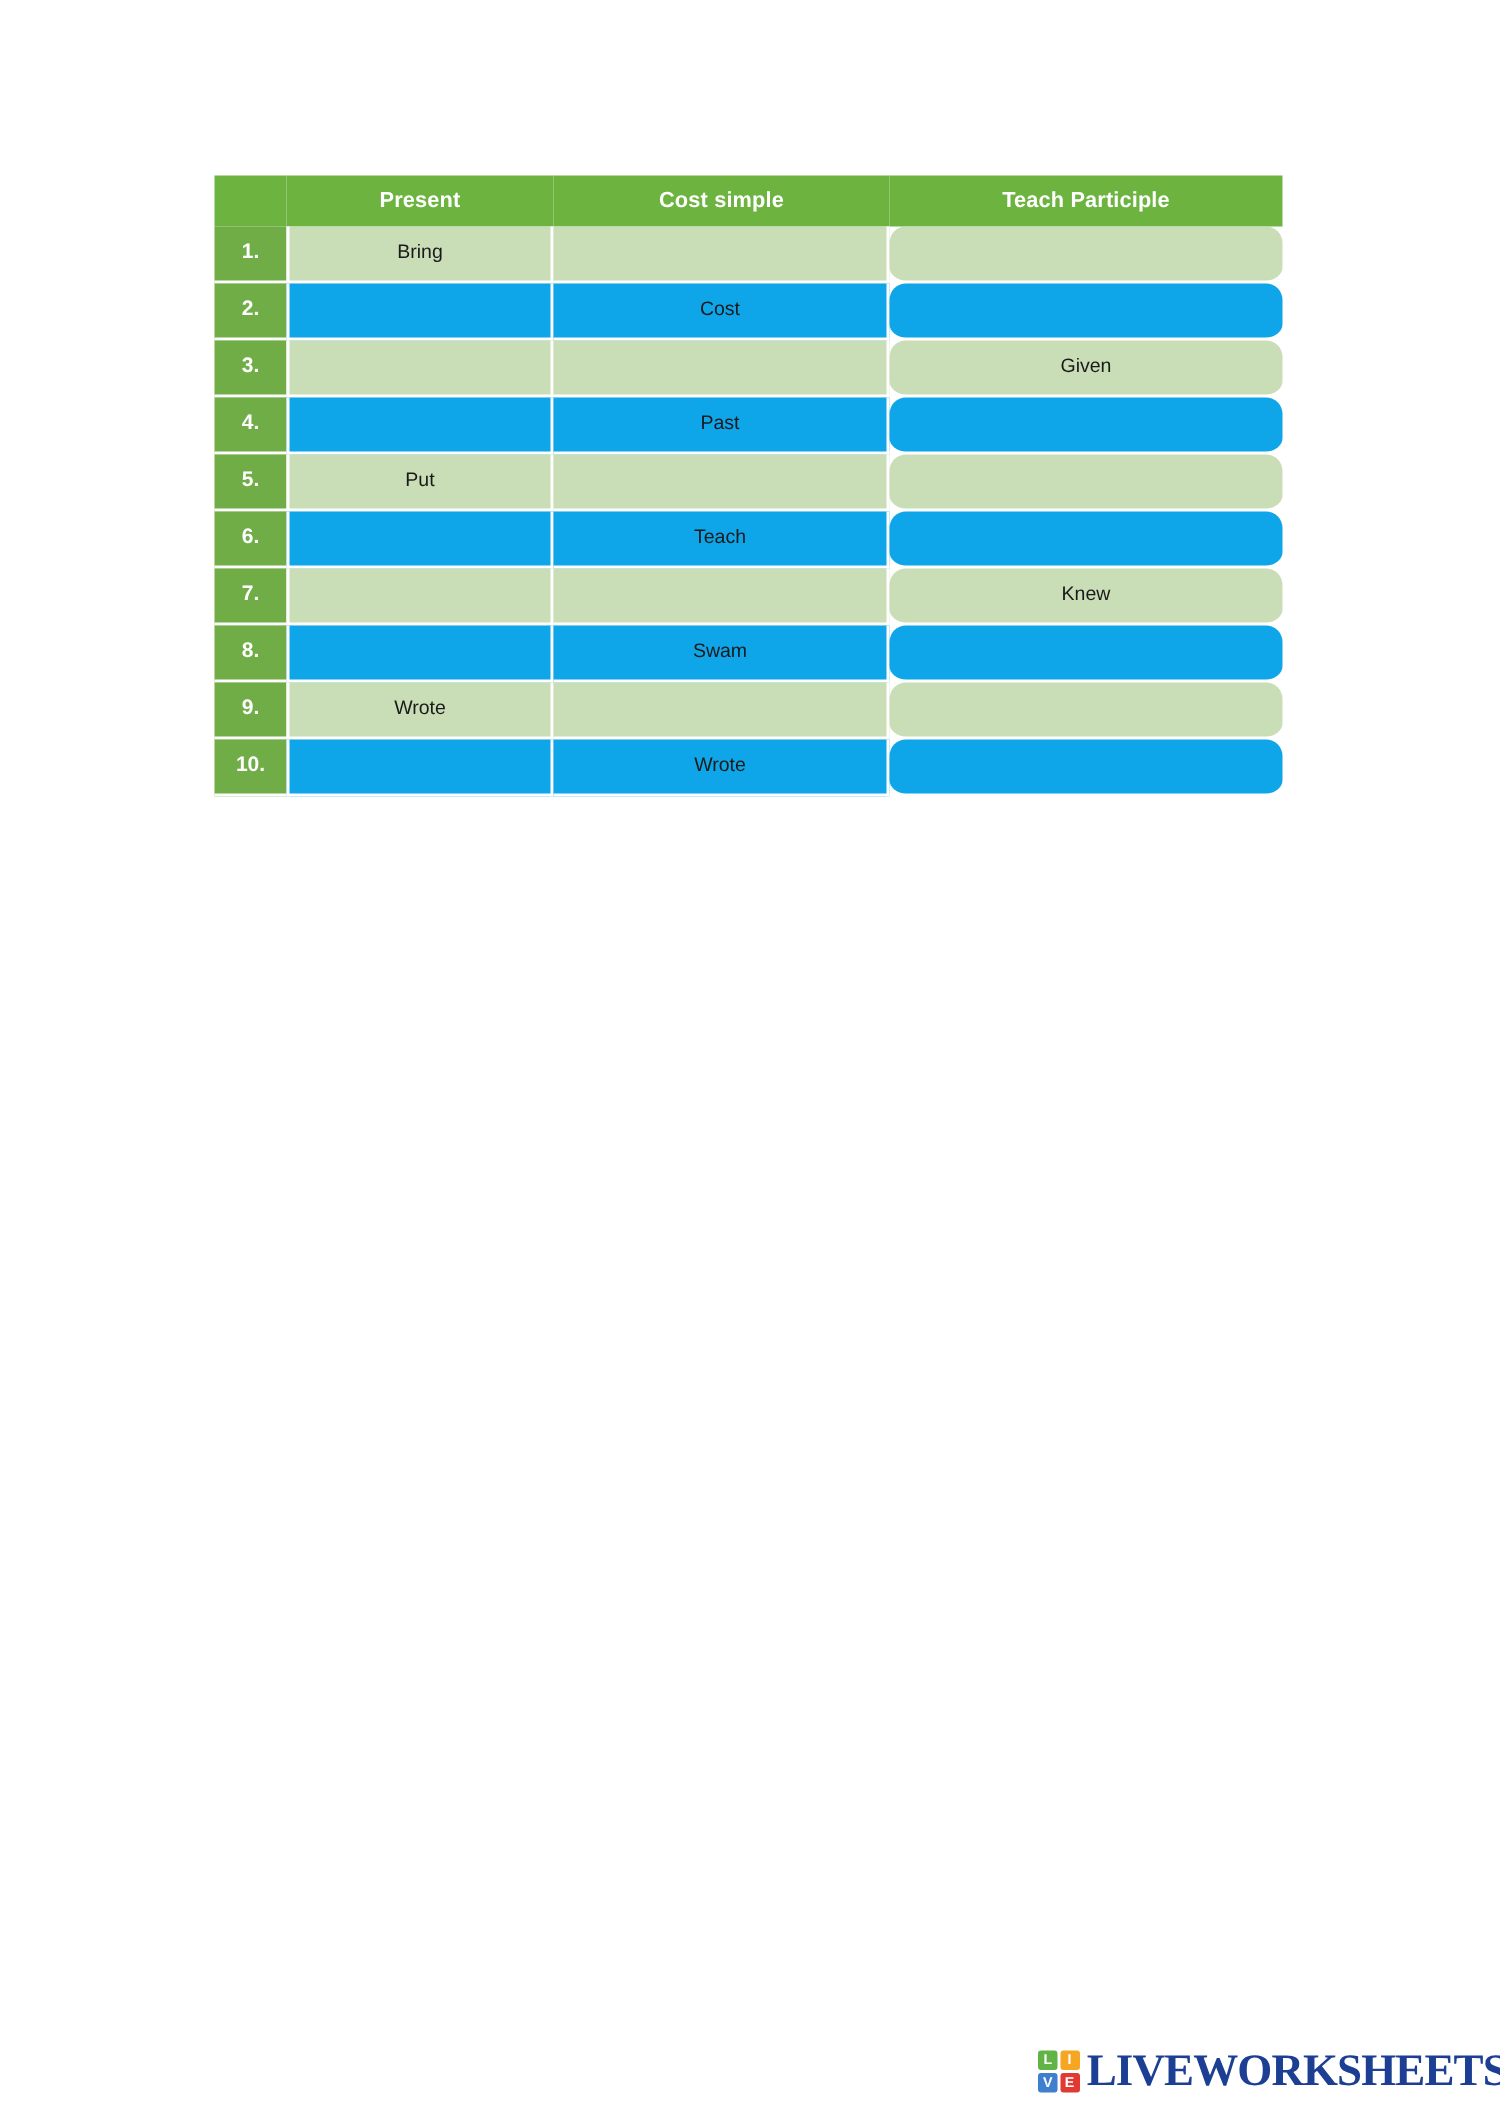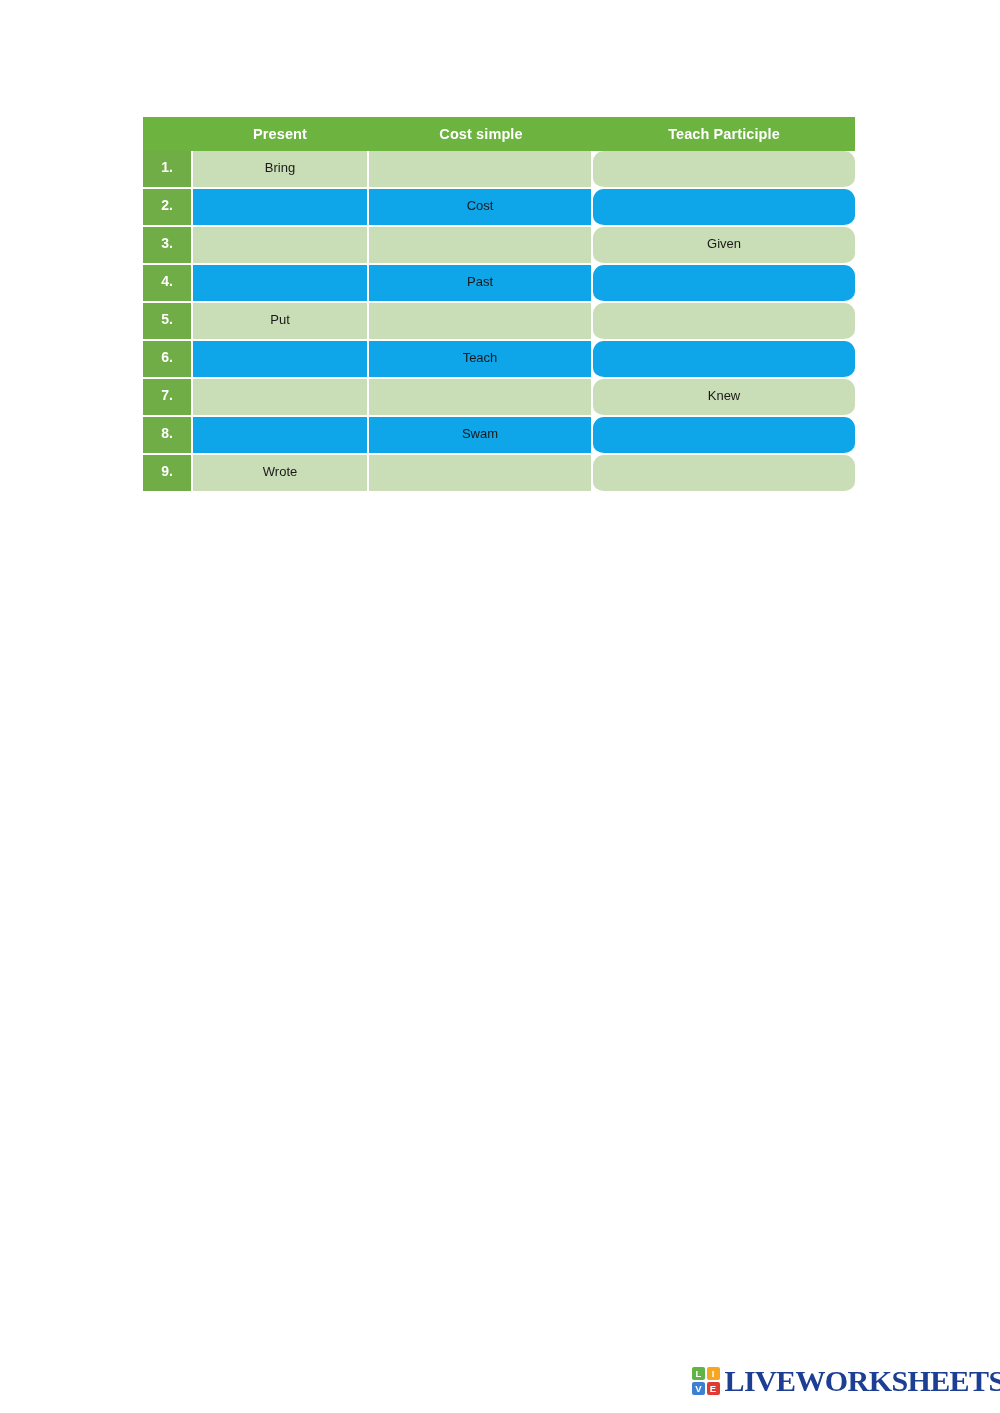--- a/index.html
+++ b/index.html
@@ -206,20 +206,26 @@
         <td class="data-cell"></td>
       </tr>
 
       <tr class="row-dark">
         <td class="num-cell">9.</td>
         <td class="data-cell first-data">Wrote</td>
         <td class="data-cell"></td>
         <td class="data-cell"></td>
       </tr>
 
+      <tr class="row-light">
+        <td class="num-cell">10.</td>
+        <td class="data-cell first-data"></td>
+        <td class="data-cell">Wrote</td>
+        <td class="data-cell"></td>
+      </tr>
 
     </tbody>
   </table>
 
   <div class="lw-logo">
     <div class="lw-tiles">
       <div class="lw-tile t-l">L</div>
       <div class="lw-tile t-i">I</div>
       <div class="lw-tile t-v">V</div>
       <div class="lw-tile t-e">E</div>

